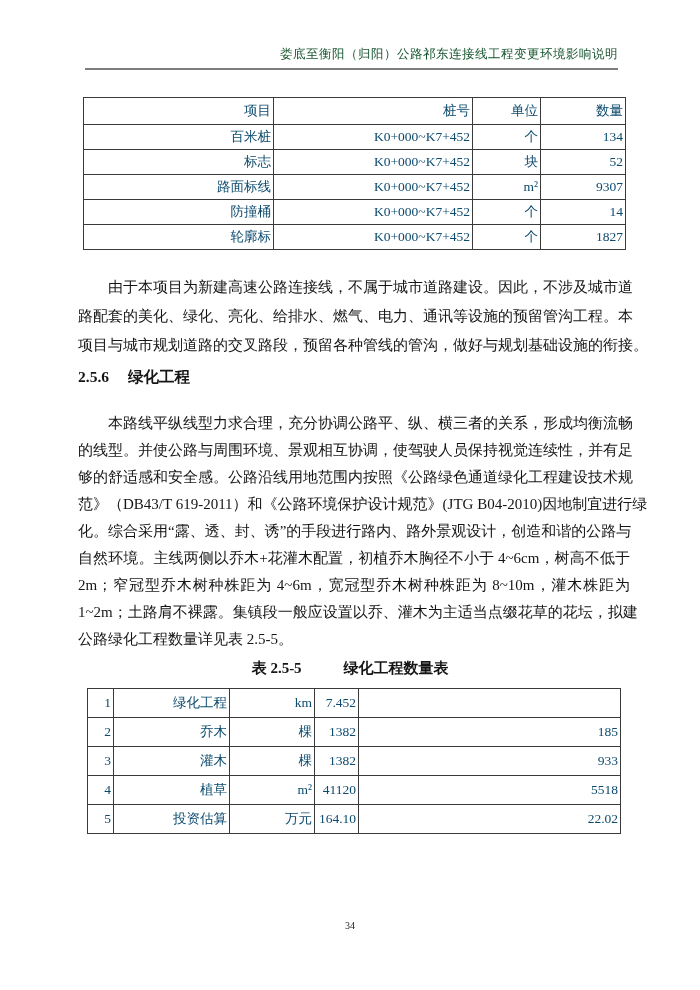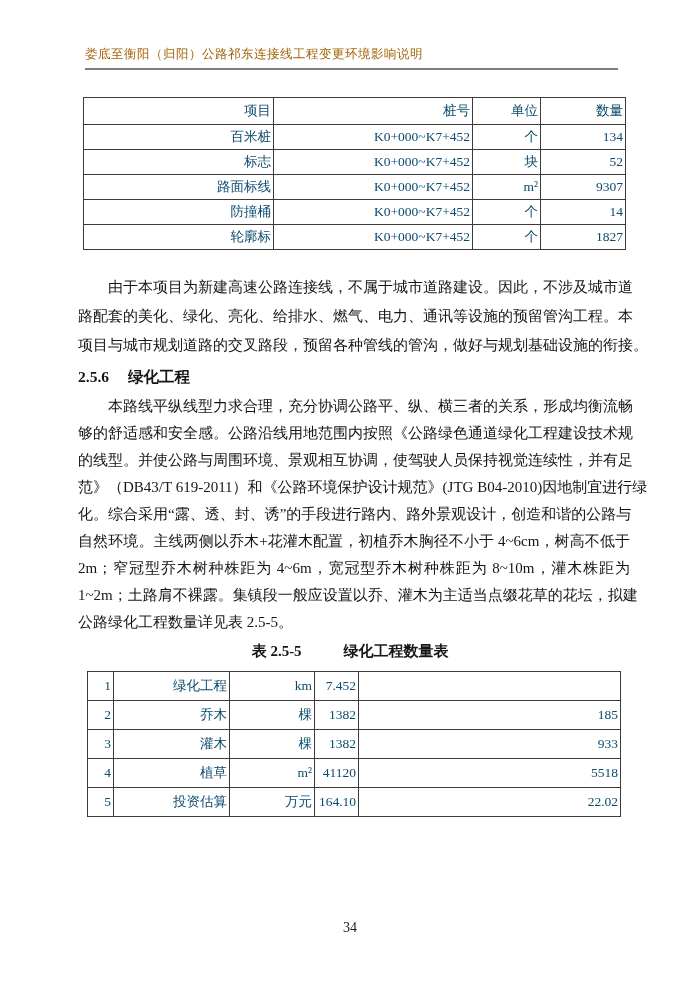--- a/index.html
+++ b/index.html
@@ -4,49 +4,49 @@
 <style>
   html,body{margin:0;padding:0;}
   body{
     width:700px;height:990px;background:#ffffff;position:relative;
     font-family:"Liberation Serif","DejaVu Serif",serif;color:#151515;
     -webkit-font-smoothing:antialiased;
   }
   
   .pageheader{
     margin:46px 82px 0 85px;
-    text-align:left;font-size:12.5px;letter-spacing:.5px;
-    padding-bottom:5px;border-bottom:2px solid #7e7e7e;color:#a16207;
+    text-align:right;font-size:12.5px;letter-spacing:.5px;
+    padding-bottom:5px;border-bottom:2px solid #7e7e7e;color:#14532d;
   }
   
   table{border-collapse:collapse;table-layout:fixed;text-align:right;color:#0c4a6e;}
   td{border:1px solid #3a3a3a;padding:1px 2px;overflow:hidden;}
   .t1{margin:27px 0 0 83px;width:542px;font-size:13.5px;}
   .t1 .hrow td{height:24px;}
   .t1 td{height:22px;}
   .t2{margin:10px 0 0 87px;width:533px;font-size:13.5px;}
   .t2 .hrow td{height:42px;line-height:17px;}
   .t2 td{height:26px;}
   
   .para{margin:0 70px 0 78px;font-size:15px;}
   .para .line{text-align:justify;text-align-last:justify;white-space:nowrap;}
   .para .line.first{text-indent:2em;}
   .para .line.last{text-align-last:left;}
   .lh29 .line{line-height:29px;}
   .lh27 .line{line-height:27px;}
   .p1{margin-top:23px;}
-  .p2{margin-top:5px;}
+  .p2{margin-top:22px;}
   
   .heading{margin:7px 70px 0 78px;font-size:15.5px;font-weight:bold;}
   .heading .num{margin-right:15px;}
   
   .caption{margin:6px 0 0;text-align:center;font-size:15px;font-weight:bold;}
   .caption .lbl{margin-right:38px;}
   
-  .pagenum{position:absolute;top:920px;left:0;width:100%;text-align:center;font-size:14px;color:#222;}
+  .pagenum{position:absolute;top:920px;left:0;width:100%;text-align:center;font-size:10px;color:#222;}
 </style>
 </head>
 <body>
 
 <div class="pageheader">
   <span>娄底至衡阳（归阳）公路祁东连接线工程变更环境影响说明</span>
 </div>
 
 <table class="t1">
   <colgroup>
@@ -101,22 +101,22 @@
   <div class="line last">项目与城市规划道路的交叉路段，预留各种管线的管沟，做好与规划基础设施的衔接。</div>
 </div>
 
 <div class="heading">
   <span class="num">2.5.6</span>
   <span>绿化工程</span>
 </div>
 
 <div class="para lh27 p2">
   <div class="line first">本路线平纵线型力求合理，充分协调公路平、纵、横三者的关系，形成均衡流畅</div>
+  <div class="line">的线型。并使公路与周围环境、景观相互协调，使驾驶人员保持视觉连续性，并有足</div>
   <div class="line">够的舒适感和安全感。公路沿线用地范围内按照《公路绿色通道绿化工程建设技术规</div>
-  <div class="line">的线型。并使公路与周围环境、景观相互协调，使驾驶人员保持视觉连续性，并有足</div>
   <div class="line">范》（DB43/T 619-2011）和《公路环境保护设计规范》(JTG B04-2010)因地制宜进行绿</div>
   <div class="line">化。综合采用“露、透、封、诱”的手段进行路内、路外景观设计，创造和谐的公路与</div>
   <div class="line">自然环境。主线两侧以乔木+花灌木配置，初植乔木胸径不小于 4~6cm，树高不低于</div>
   <div class="line">2m；窄冠型乔木树种株距为 4~6m，宽冠型乔木树种株距为 8~10m，灌木株距为</div>
   <div class="line">1~2m；土路肩不裸露。集镇段一般应设置以乔、灌木为主适当点缀花草的花坛，拟建</div>
   <div class="line last">公路绿化工程数量详见表 2.5-5。</div>
 </div>
 
 <div class="caption">
   <span class="lbl">表 2.5-5</span>

